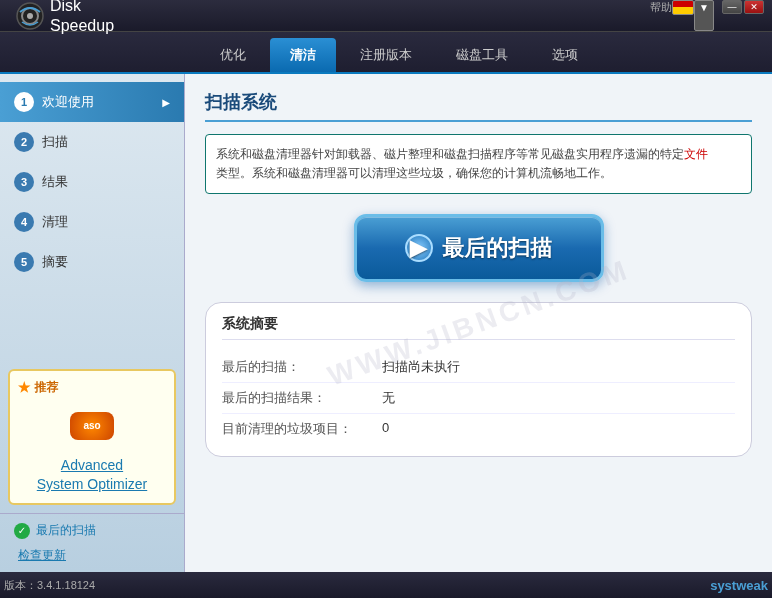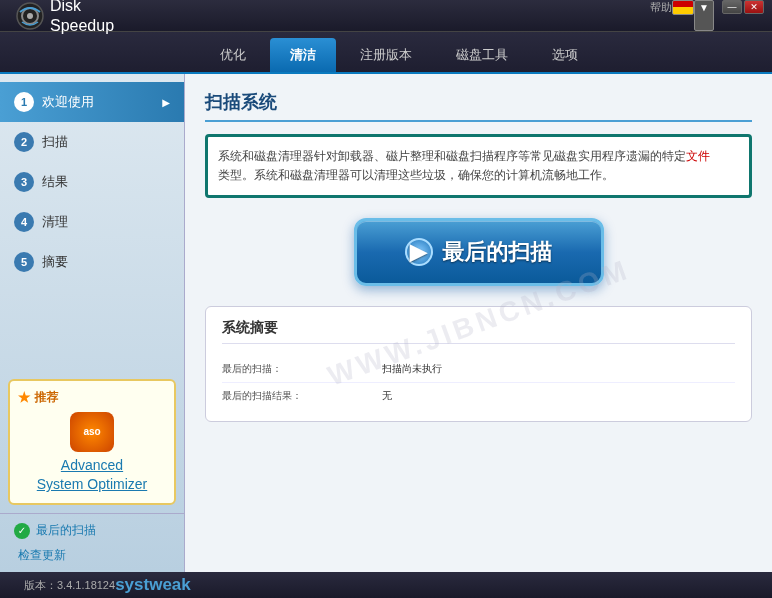--- a/index.html
+++ b/index.html
@@ -167,24 +167,24 @@
       display: flex;
       align-items: center;
       font-size: 12px;
       color: #cc6600;
       font-weight: bold;
       margin-bottom: 6px;
     }
     .recommend-label .star { color: #ff8800; margin-right: 4px; font-size: 14px; }
     .aso-icon {
       width: 44px;
-      height: 40px;
+      height: 28px;
       background: radial-gradient(circle, #ff8800, #cc4400);
       border-radius: 8px;
-      margin: 4px auto;
+      margin: 16px auto;
       display: flex;
       align-items: center;
       justify-content: center;
       color: white;
       font-size: 10px;
       font-weight: bold;
     }
     .recommend-link {
       color: #1a7ab0;
       font-size: 14px;
@@ -216,20 +216,21 @@
       display: flex;
       align-items: center;
       justify-content: center;
       color: white;
       font-size: 10px;
     }
     .update-link {
       color: #1a7ab0;
       font-size: 12px;
       cursor: pointer;
+      text-decoration: underline;
       display: block;
       padding-left: 4px;
     }
 
     
     .content {
       flex: 1;
       background: #f0f4f8;
       padding: 16px 20px;
       overflow-y: auto;
@@ -243,21 +244,21 @@
       border-bottom: 2px solid #4a9fd4;
       padding-bottom: 6px;
     }
     .content-desc {
       font-size: 12px;
       color: #444;
       line-height: 1.6;
       margin-bottom: 20px;
       background: white;
       padding: 10px;
-      border: 3px solid #0f766e;
+      border: 1px solid #0f766e;
       border-radius: 4px;
     }
     .content-desc .highlight { color: #cc0000; }
 
     
     .scan-btn-wrapper {
       text-align: center;
       margin: 20px 0;
     }
     .scan-btn {
@@ -283,36 +284,36 @@
       display: flex;
       align-items: center;
       justify-content: center;
       border: 2px solid #aaddff;
     }
 
     
     .summary-section {
       background: white;
       border: 1px solid #ccd;
-      border-radius: 6px;
+      border-radius: 16px;
       padding: 12px 16px;
       margin-top: 20px;
     }
     .summary-title {
       font-size: 14px;
       font-weight: bold;
       color: #333;
       margin-bottom: 12px;
       padding-bottom: 6px;
       border-bottom: 1px solid #dde;
     }
     .summary-row {
       display: flex;
       padding: 6px 0;
-      font-size: 10px;
+      font-size: 13px;
       color: #444;
       border-bottom: 1px solid #eef;
     }
     .summary-row:last-child { border-bottom: none; }
     .summary-label {
       width: 160px;
       color: #555;
     }
     .summary-value { color: #333; }
 
@@ -330,28 +331,28 @@
       letter-spacing: 4px;
       user-select: none;
     }
 
     
     .status-bar {
       height: 26px;
       background: linear-gradient(to bottom, #2a2a3e, #1a1a2a);
       display: flex;
       align-items: center;
-      justify-content: flex-start;
-      padding: 0 24px;
+      justify-content: space-between;
+      padding: 0 4px;
       color: #aaa;
       font-size: 11px;
     }
     .status-brand {
       color: white;
-      font-size: 17px;
+      font-size: 13px;
       font-weight: bold;
     }
     .status-brand span { color: #4a9fd4; }
   </style>
 </head>
 <body>
 
 <div class="title-bar">
   <div class="title-bar-left">
 
@@ -462,20 +463,24 @@
       <div class="summary-title">系统摘要</div>
 
       <div class="summary-row">
         <span class="summary-label">最后的扫描：</span>
         <span class="summary-value">扫描尚未执行</span>
       </div>
       <div class="summary-row">
         <span class="summary-label">最后的扫描结果：</span>
         <span class="summary-value">无</span>
       </div>
+      <div class="summary-row">
+        <span class="summary-label">目前清理的垃圾项目：</span>
+        <span class="summary-value">0</span>
+      </div>
     </div>
   </div>
 </div>
 
 <div class="status-bar">
   <span>版本：3.4.1.18124</span>
   <div class="status-brand">
     <span>sys</span><span>tweak</span>
   </div>
 </div>

